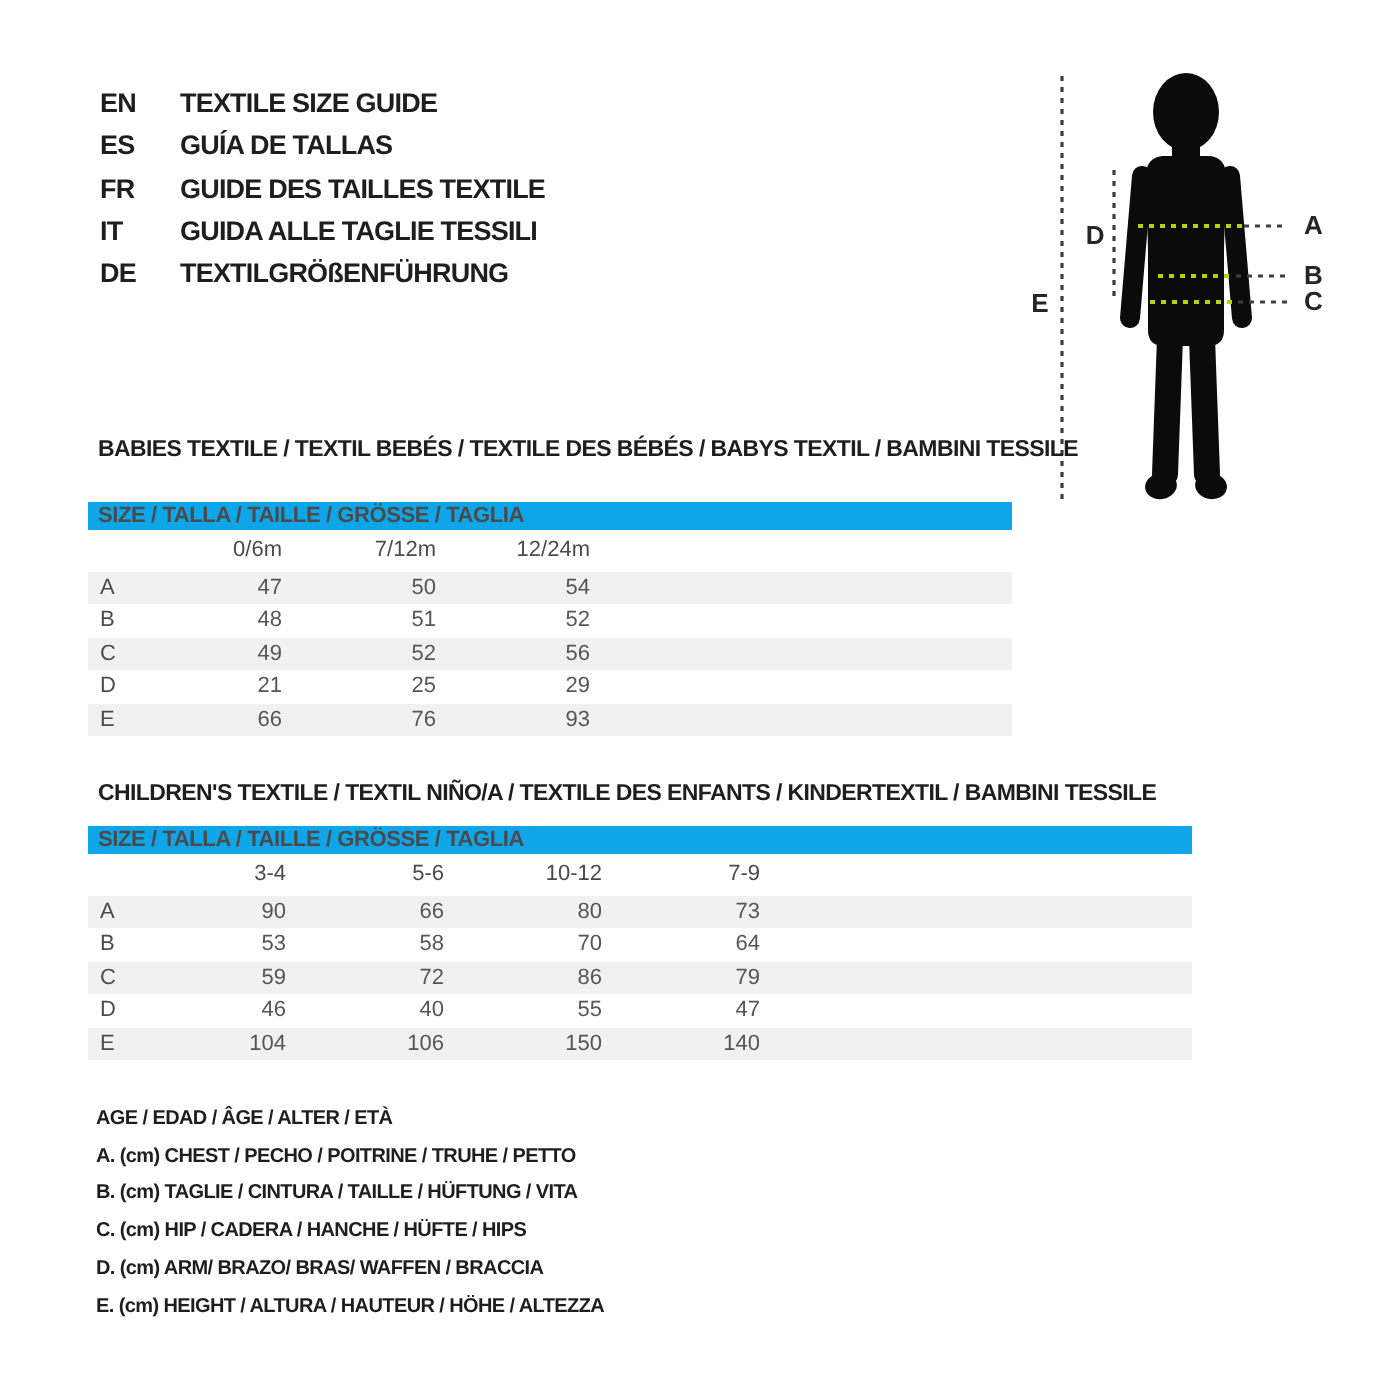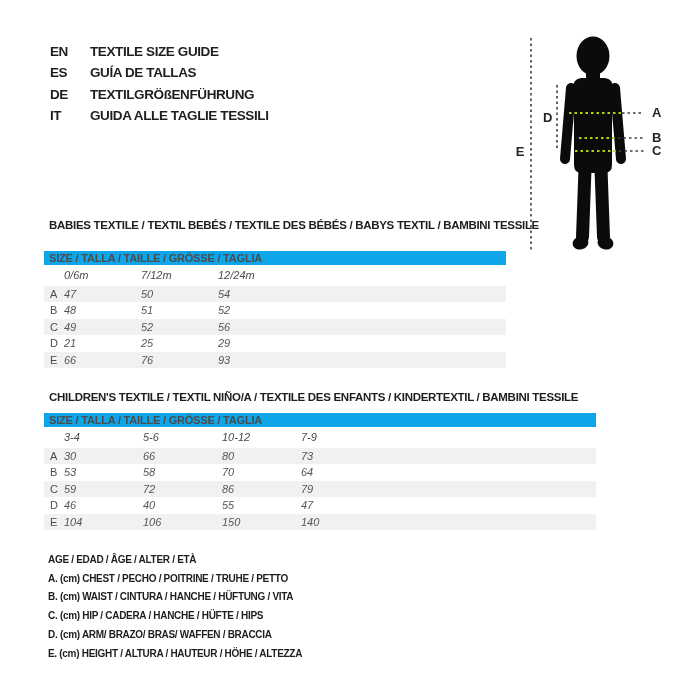--- a/index.html
+++ b/index.html
@@ -25,46 +25,50 @@
   .table-babies{top:251px;width:462px;}
   .table-children{top:413px;width:552px;}
   .size-bar{height:14px;line-height:14px;background:#0ea5e9;color:#4b4b4b;font-size:11px;font-weight:700;padding-left:5px;letter-spacing:-0.2px;}
   .thead,.trow{display:grid;}
   .table-babies .thead,.table-babies .trow{grid-template-columns:20px 77px 77px 77px 1fr;}
   .table-children .thead,.table-children .trow{grid-template-columns:20px 79px 79px 79px 79px 1fr;}
   .thead{height:21px;line-height:21px;font-size:11px;color:#4b4b4b;}
   .trow{height:16.4px;line-height:16.4px;font-size:11px;color:#565658;}
   .trow.stripe{background:#f1f1f1;}
   .row-label{padding-left:6px;color:#4b4b4b;}
-  .tcell{text-align:left;font-style:italic;}
+  .tcell{text-align:right;}
 
   
   .legend{position:absolute;left:48px;top:551px;font-size:10px;font-weight:700;color:#1e1e1e;line-height:18.7px;letter-spacing:-0.3px;white-space:nowrap;}
 </style>
 </head>
 <body>
 
 <div class="canvas">
 
   <div class="lang-block">
     <div class="lang-row">
       <span class="lang-code">EN</span>
       <span class="lang-label">TEXTILE SIZE GUIDE</span>
     </div>
     <div class="lang-row">
       <span class="lang-code">ES</span>
       <span class="lang-label">GUÍA DE TALLAS</span>
     </div>
     <div class="lang-row">
+      <span class="lang-code">FR</span>
+      <span class="lang-label">GUIDE DES TAILLES TEXTILE</span>
+    </div>
+    <div class="lang-row">
+      <span class="lang-code">IT</span>
+      <span class="lang-label">GUIDA ALLE TAGLIE TESSILI</span>
+    </div>
+    <div class="lang-row">
       <span class="lang-code">DE</span>
       <span class="lang-label">TEXTILGRÖßENFÜHRUNG</span>
-    </div>
-    <div class="lang-row">
-      <span class="lang-code">IT</span>
-      <span class="lang-label">GUIDA ALLE TAGLIE TESSILI</span>
     </div>
   </div>
 
   <svg class="figure-svg" viewBox="0 0 205 245">
     <g fill="#0b0b0b">
       <ellipse cx="98" cy="31" rx="16.5" ry="19.5"></ellipse>
       <rect x="91" y="40" width="14" height="16"></rect>
       <path d="M86,53 Q78,54 78,63 L79,100 L79,140 Q79,148 87,148 L109,148 Q117,148 117,140 L117,100 L118,63 Q118,54 110,53 Z"></path>
       <g fill="none" stroke-width="10" stroke-linecap="round" stroke="#0b0b0b">
         <line x1="76" y1="63" x2="70" y2="134"></line>
@@ -156,21 +160,21 @@
     <div class="thead">
       <div class="tcell"></div>
       <div class="tcell">3-4</div>
       <div class="tcell">5-6</div>
       <div class="tcell">10-12</div>
       <div class="tcell">7-9</div>
       <div></div>
     </div>
     <div class="trow stripe">
       <div class="row-label">A</div>
-      <div class="tcell">30</div>
+      <div class="tcell">90</div>
       <div class="tcell">66</div>
       <div class="tcell">80</div>
       <div class="tcell">73</div>
       <div></div>
     </div>
     <div class="trow">
       <div class="row-label">B</div>
       <div class="tcell">53</div>
       <div class="tcell">58</div>
       <div class="tcell">70</div>
@@ -199,19 +203,19 @@
       <div class="tcell">106</div>
       <div class="tcell">150</div>
       <div class="tcell">140</div>
       <div></div>
     </div>
   </div>
 
   <div class="legend">
     <div>AGE / EDAD / ÂGE / ALTER / ETÀ</div>
     <div>A. (cm) CHEST / PECHO / POITRINE / TRUHE / PETTO</div>
-    <div>B. (cm) WAIST / CINTURA / HANCHE / HÜFTUNG / VITA</div>
+    <div>B. (cm) TAGLIE / CINTURA / TAILLE / HÜFTUNG / VITA</div>
     <div>C. (cm) HIP / CADERA / HANCHE / HÜFTE / HIPS</div>
     <div>D. (cm) ARM/ BRAZO/ BRAS/ WAFFEN / BRACCIA</div>
     <div>E. (cm) HEIGHT / ALTURA / HAUTEUR / HÖHE / ALTEZZA</div>
   </div>
 
 </div>
 
 </body></html>

